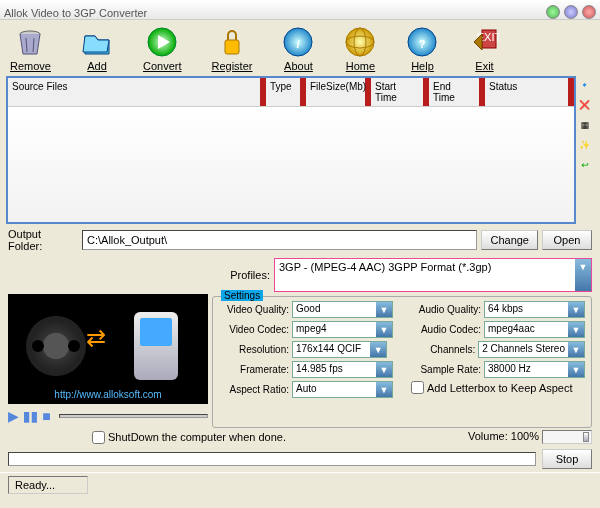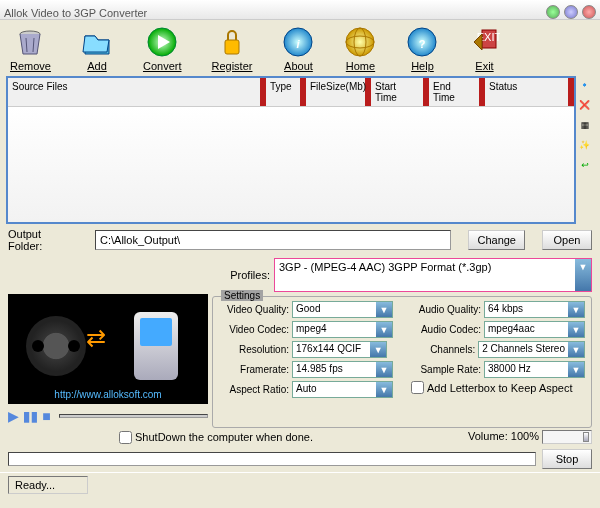--- a/index.html
+++ b/index.html
@@ -17,21 +17,21 @@
 .tb-label { margin-top: 2px; text-decoration: underline; color: #000; }
 .main-row { display: flex; padding: 2px 6px 0; gap: 2px; }
 .file-panel { flex: 1; border: 2px solid #5588cc; background: #fff; }
 .file-header { display: flex; background: #f0f0f0; border-bottom: 1px solid #ccc; }
 .file-header span { padding: 3px 4px; border-right: 6px solid #b91c1c; font-size: 10px; }
 .col-src { width: 258px; } .col-type { width: 40px; } .col-size { width: 65px; }
 .col-start { width: 58px; } .col-end { width: 56px; } .col-status { flex: 1; }
 .file-body { height: 115px; background: linear-gradient(#fff,#f2f2f2); }
 .side-tools { width: 16px; display: flex; flex-direction: column; gap: 6px; padding-top: 4px; }
 .side-btn { width: 14px; height: 14px; font-size: 9px; text-align: center; cursor: pointer; }
-.folder-row { display: flex; align-items: center; padding: 4px 8px; gap: 17px; }
+.folder-row { display: flex; align-items: center; padding: 4px 8px; gap: 4px; }
 .folder-label { width: 70px; }
 .folder-input { flex: 1; border: 1px inset #999; background: #fff; padding: 2px 4px; height: 20px; }
 .btn { border: 1px outset #ccc; background: linear-gradient(#fff,#ddd); padding: 2px 8px; height: 20px; min-width: 50px; cursor: pointer; font-size: 11px; }
 .profiles-row { display: flex; align-items: center; padding: 2px 8px 2px 220px; gap: 4px; }
 .profiles-row label { width: 50px; text-align: right; }
 .combo { flex: 1; display: flex; border: 1px solid #ec4899; background: #fff; height: 34px; }
 .combo-text { flex: 1; padding: 2px 4px; overflow: hidden; white-space: nowrap; }
 .combo-arrow { width: 16px; background: linear-gradient(#8bd,#47a); color: #fff; text-align: center; line-height: 16px; font-size: 9px; }
 .lower { display: flex; padding: 0 8px; gap: 4px; }
 .preview { width: 200px; }
@@ -41,28 +41,28 @@
 .film-reel::before { width:12px; height:12px; left:6px; top:24px; }
 .film-reel::after { width:12px; height:12px; right:6px; top:24px; }
 .phone { position:absolute; right:30px; top:18px; width:44px; height:68px; background:linear-gradient(#eee,#aab); border-radius:6px; }
 .phone::before { content:''; position:absolute; top:6px; left:6px; right:6px; height:28px; background:#4af; border-radius:2px; }
 .arrows { position:absolute; left:78px; top:30px; color:#f90; font-size:24px; }
 .preview-url { position:absolute; bottom:4px; width:100%; text-align:center; color:#5bf; font-size:10px; }
 .play-controls { display:flex; gap:4px; padding:4px 0; align-items:center; }
 .pc-btn { color:#5588dd; font-size:14px; cursor:pointer; }
 .pc-slider { flex:1; height:4px; background:#ccc; margin-left:4px; border:1px inset #999; }
 .settings { flex:1; border:1px solid #aaa; border-radius:3px; padding:4px 6px 2px; margin-top:2px; position:relative; }
-.settings-title { position:absolute; top:-7px; left:8px; background:#a3a3a3; padding:0 3px; font-size:10px; }
+.settings-title { position:absolute; top:-7px; left:8px; background:#0ea5e9; padding:0 3px; font-size:10px; }
 .srow { display:flex; gap:18px; margin-bottom:3px; align-items:flex-start; }
 .scell { display:flex; align-items:center; gap:3px; flex:1; }
 .slabel { width:70px; text-align:right; font-size:10px; }
 .scombo { flex:1; display:flex; border:1px solid #7a9; background:#fff; height:17px; }
 .scombo-text { flex:1; padding:1px 3px; font-size:10px; overflow:hidden; white-space:nowrap; }
 .chk-row { display:flex; align-items:center; gap:3px; font-size:10px; }
-.bottom-opts { display:flex; align-items:center; padding:2px 8px 2px 119px; gap:4px; font-size:10px; }
+.bottom-opts { display:flex; align-items:center; padding:2px 8px 2px 92px; gap:4px; font-size:10px; }
 .vol-slider { width:50px; height:14px; display:inline-block; position:relative; border:1px inset #ccc; background:#f5f5f5; vertical-align:middle; }
 .vol-thumb { position:absolute; left:40px; top:1px; width:6px; height:10px; background:linear-gradient(#fff,#aab); border:1px solid #888; }
 .progress-row { padding:3px 8px; display:flex; gap:6px; align-items:center; }
 .progress-bar { flex:1; height:14px; border:1px inset #999; background:#fff; }
 .status-bar { border-top:1px solid #fff; padding:3px 8px; font-size:10px; }
 .status-cell { border:1px inset #ccc; padding:2px 6px; display:inline-block; min-width:80px; }
 svg { display:block; }
 </style>
 </head>
 <body>

